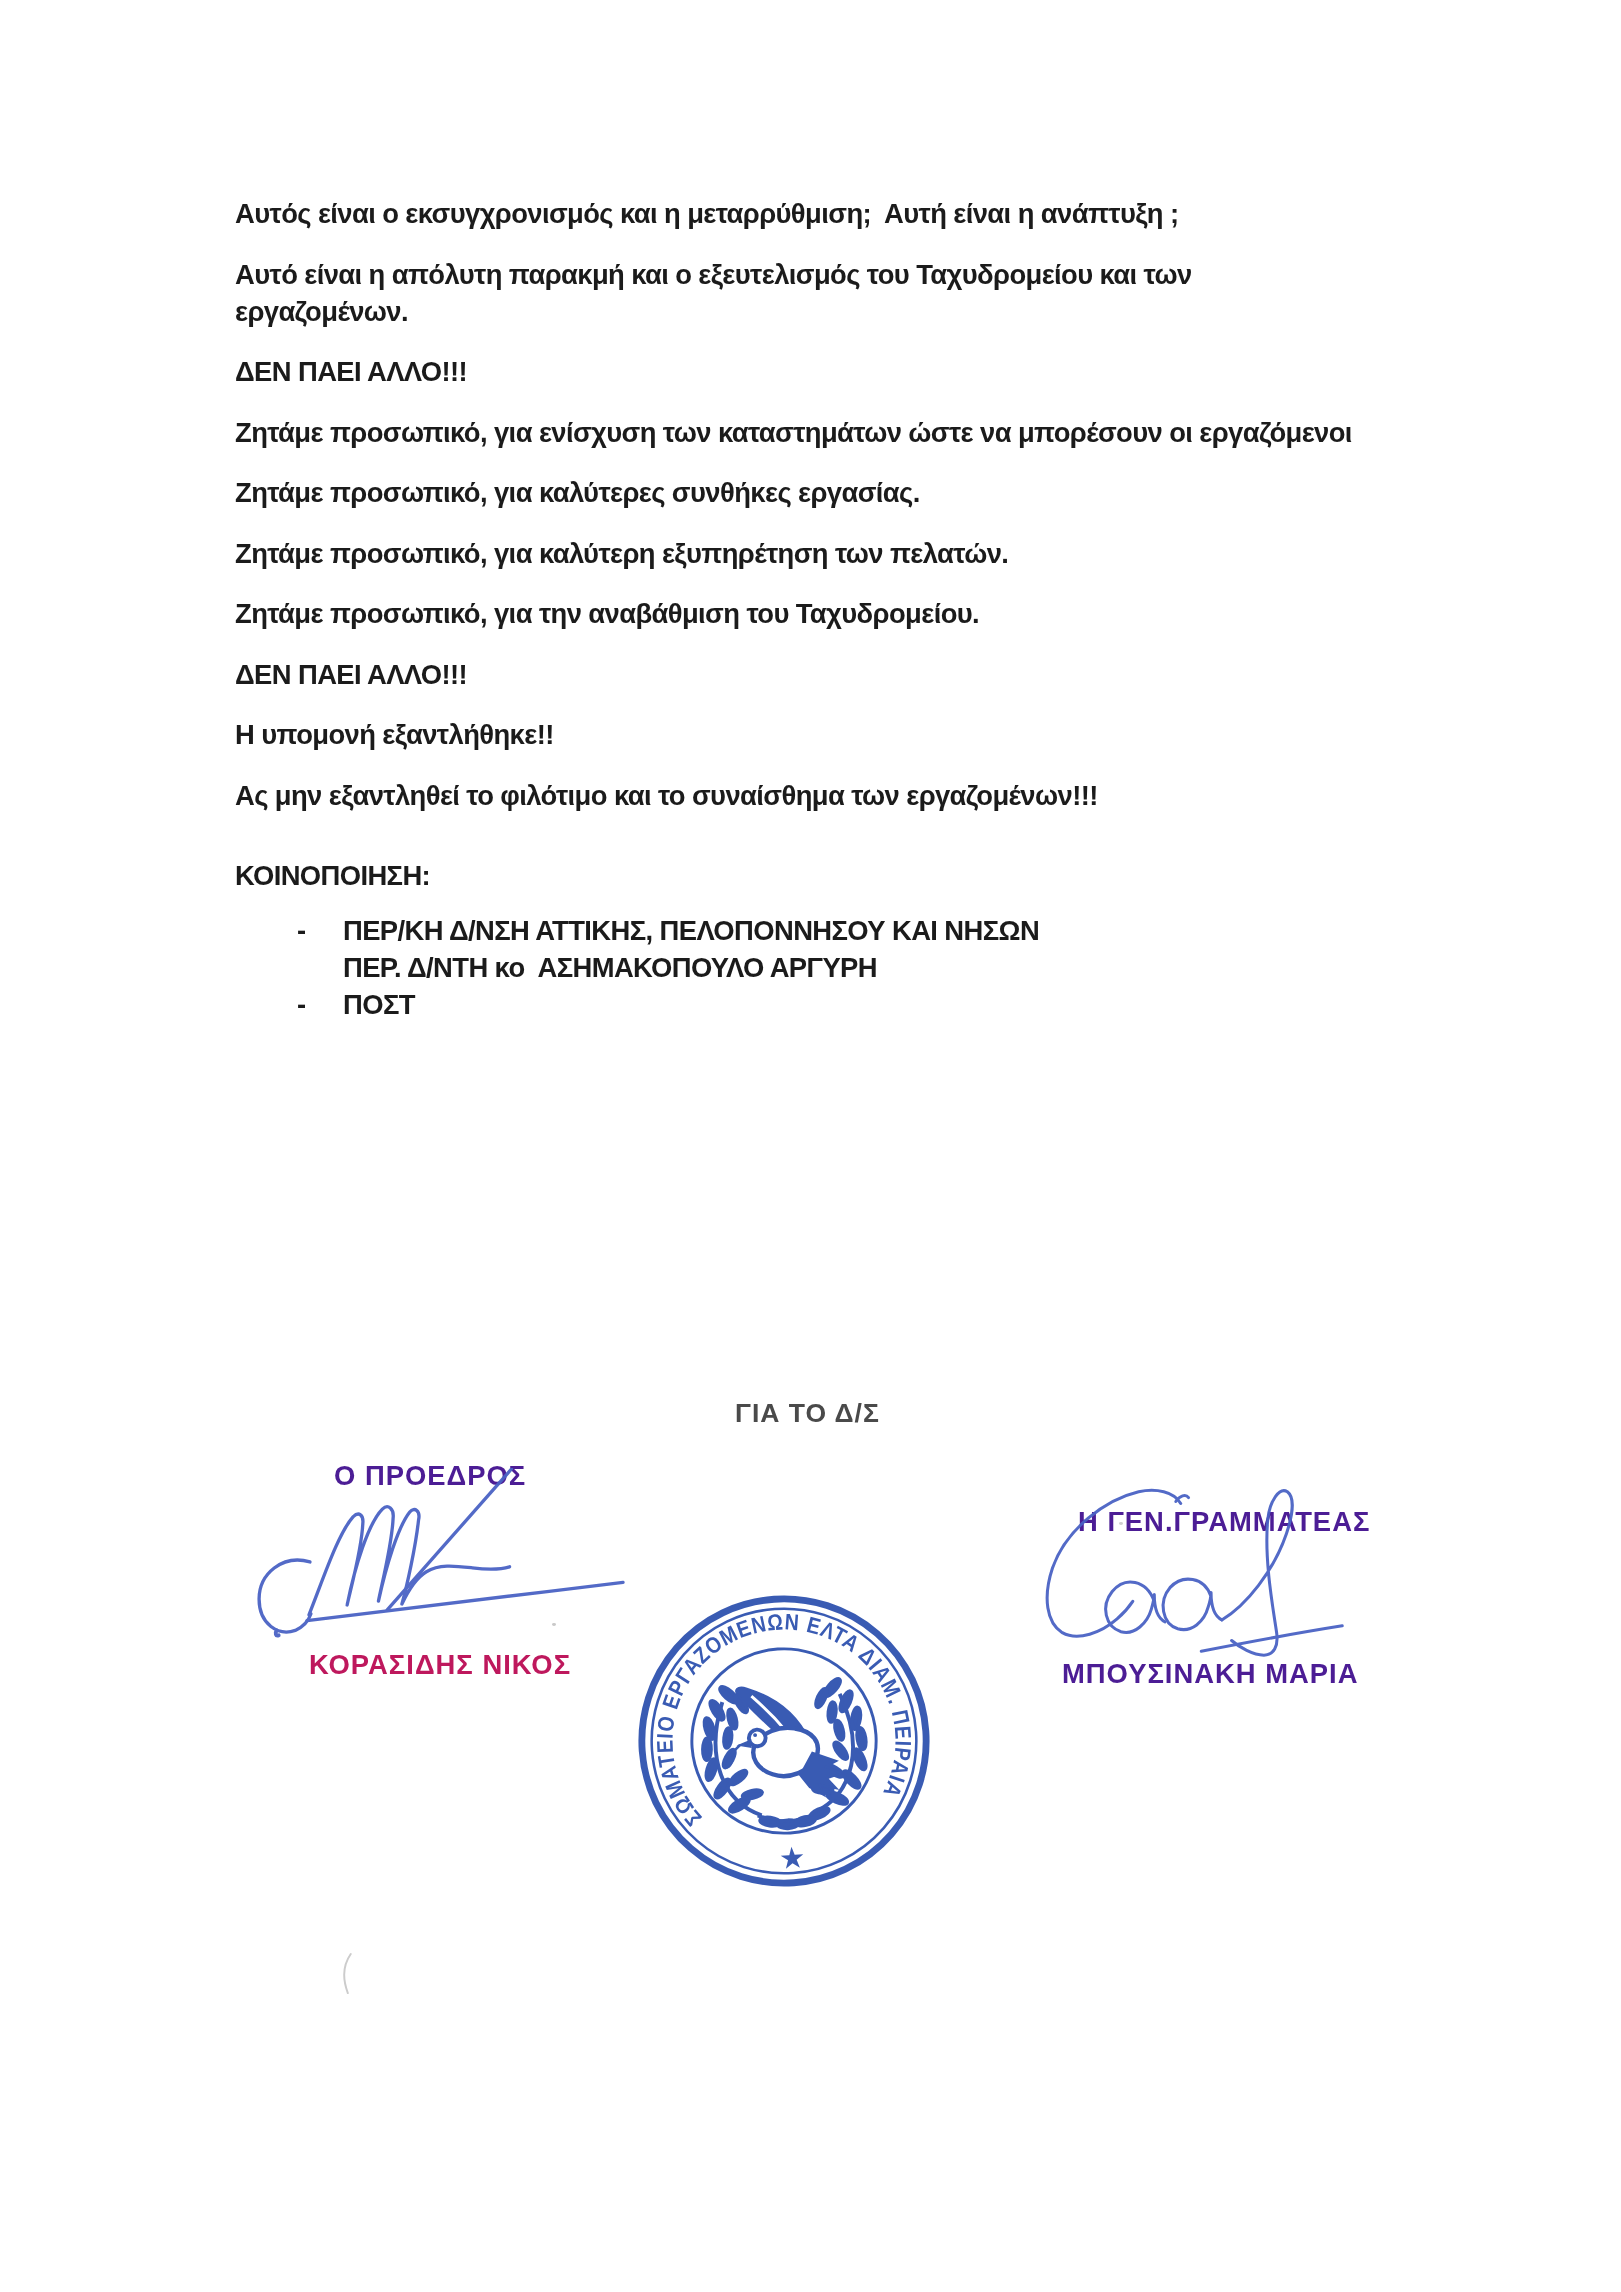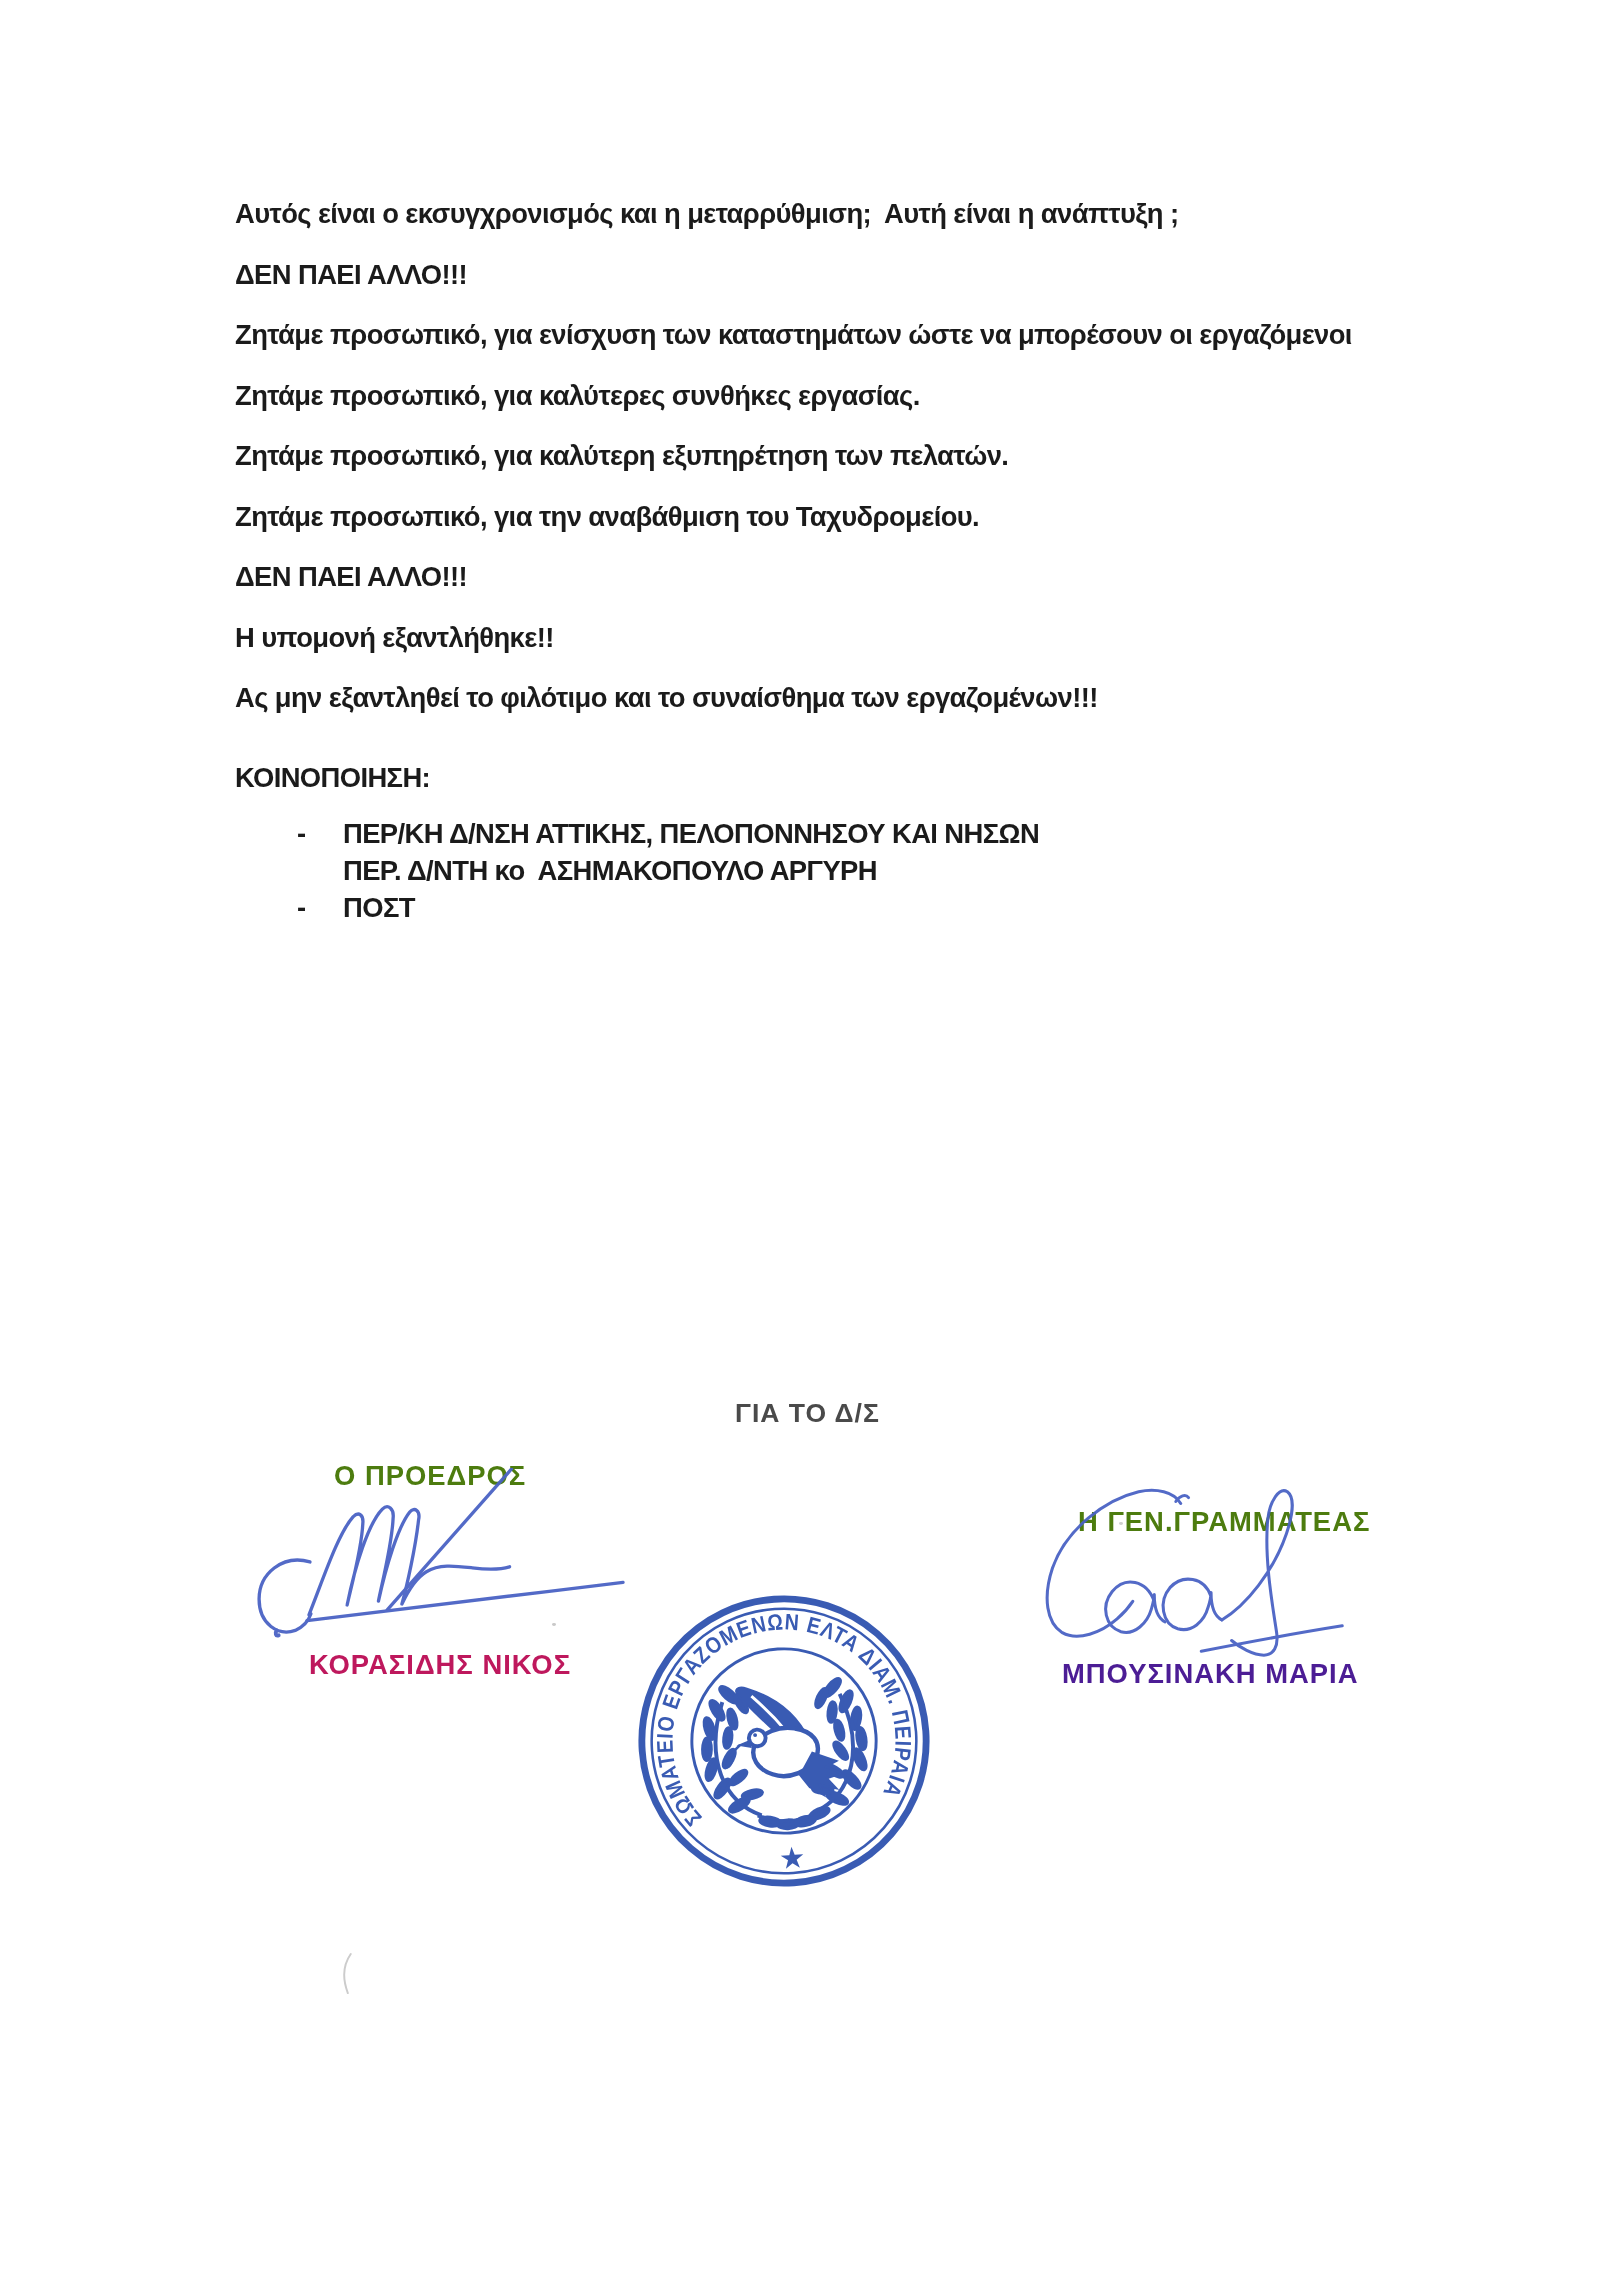--- a/index.html
+++ b/index.html
@@ -24,21 +24,21 @@
   .cc-heading{margin:0 0 18.6px 0;}
   .cc-item{display:flex;padding-left:62px;}
   .cc-dash{
     width:46px;flex:0 0 46px;
     font-size:27.4px;line-height:37px;font-weight:700;color:#1b1b1b;
   }
   
   .soft{filter:blur(0.4px);}
   .scan-text{
     position:absolute;white-space:pre;
-    font-weight:600;color:#4d7c0f;letter-spacing:1px;
+    font-weight:600;color:#4c1d95;letter-spacing:1px;
   }
   .for-board{left:735px;top:1398px;font-size:26.5px;color:#4a4a4a;}
   .title-president{left:334px;top:1460px;font-size:27.4px;}
   .title-secretary{left:1078px;top:1466px;font-size:27.4px;margin-top:40px;}
   .name-president{left:309px;top:1649px;font-size:27.4px;color:#be185d;}
   .name-secretary{left:1062px;top:1658px;font-size:27.4px;color:#4c1d95;}
   .sig-svg{position:absolute;}
   .sig-president{left:253px;top:1468px;}
   .sig-secretary{left:1029px;top:1478px;}
   .stamp-svg{position:absolute;left:635px;top:1592px;}
@@ -48,20 +48,24 @@
   .artifact-curve{position:absolute;left:339px;top:1952px;}
 </style>
 </head>
 <body>
 
 <div class="page">
 
   <div class="body-copy">
     <div class="para">
       <div class="line">Αυτός είναι ο εκσυγχρονισμός και η μεταρρύθμιση;  Αυτή είναι η ανάπτυξη ;</div>
+    </div>
+    <div class="para">
+      <div class="line">Αυτό είναι η απόλυτη παρακμή και ο εξευτελισμός του Ταχυδρομείου και των</div>
+      <div class="line">εργαζομένων.</div>
     </div>
     <div class="para">
       <div class="line">ΔΕΝ ΠΑΕΙ ΑΛΛΟ!!!</div>
     </div>
     <div class="para">
       <div class="line">Ζητάμε προσωπικό, για ενίσχυση των καταστημάτων ώστε να μπορέσουν οι εργαζόμενοι</div>
     </div>
     <div class="para">
       <div class="line">Ζητάμε προσωπικό, για καλύτερες συνθήκες εργασίας.</div>
     </div>

